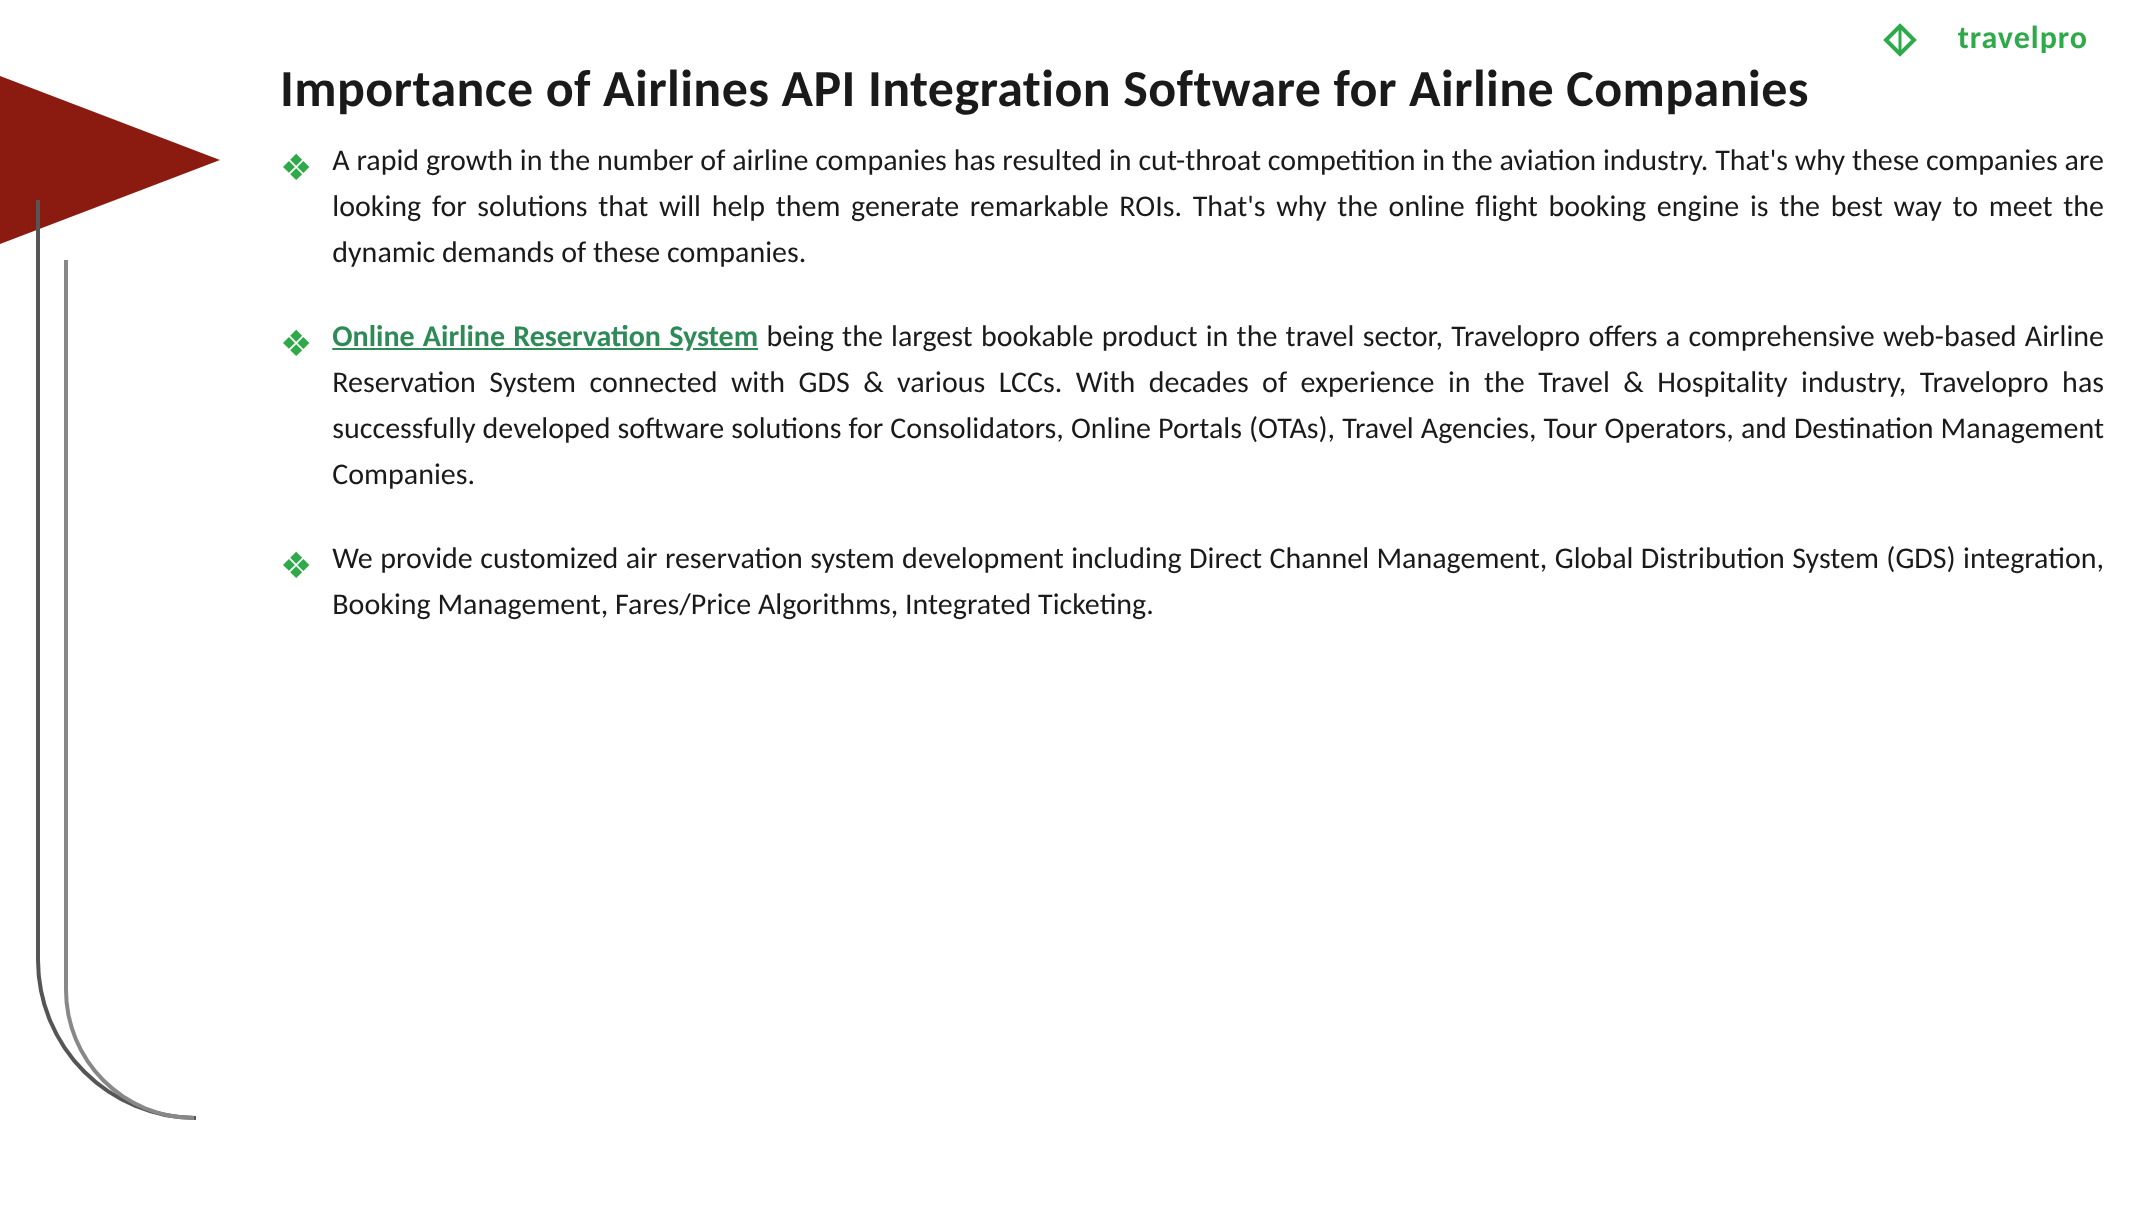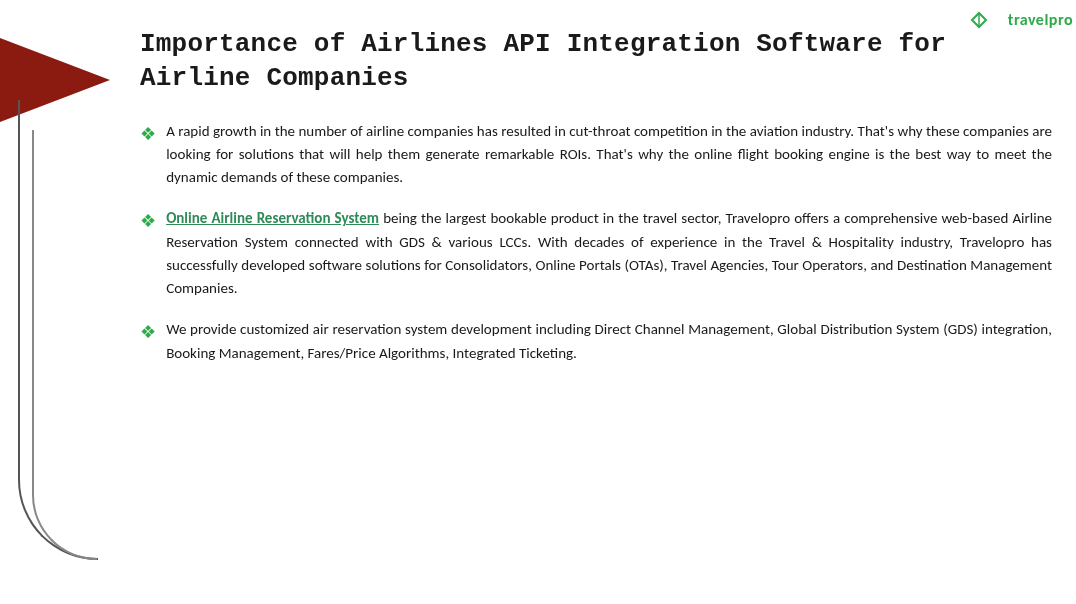--- a/index.html
+++ b/index.html
@@ -56,21 +56,21 @@
       height: 430px;
       border-left: 2px solid #888;
       border-bottom: 2px solid #888;
       border-radius: 0 0 0 65px;
     }
 
     
     .logo-area {
       position: absolute;
       top: 10px;
-      right: 3px;
+      right: 32px;
       display: flex;
       align-items: center;
       gap: 20px;
     }
 
     .logo-text {
       font-size: 16px;
       font-weight: 600;
       color: #1a1a1a;
       letter-spacing: 0.5px;
@@ -87,23 +87,22 @@
       right: 24px;
       top: 28px;
       bottom: 20px;
     }
 
     .page-title {
       font-size: 26px;
       font-weight: 700;
       color: #1a1a1a;
       line-height: 1.3;
-      margin-bottom: 24px;
+      margin-bottom: 8px;
       letter-spacing: 0.2px;
-      font-family: Liberation Mono, monospace;
     }
 
     .bullet-list {
       list-style: none;
       padding: 0;
     }
 
     .bullet-list li {
       display: flex;
       align-items: flex-start;

